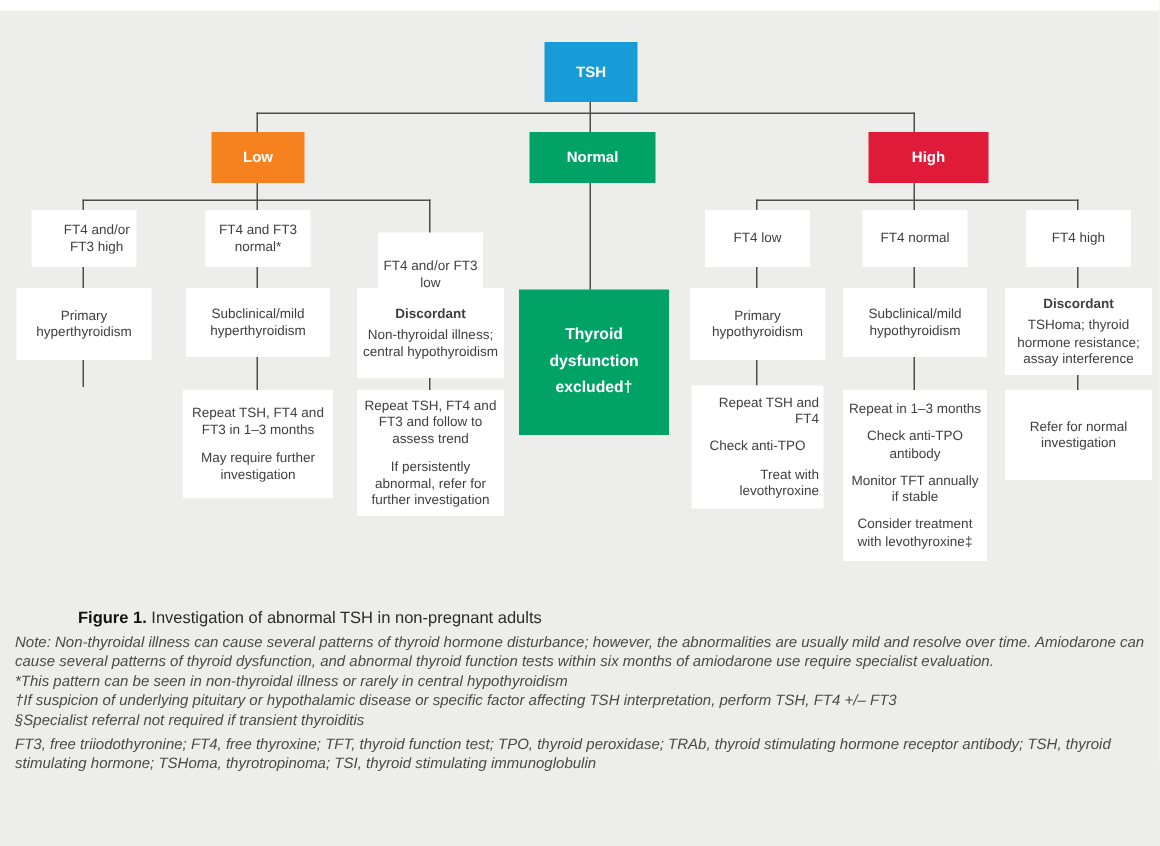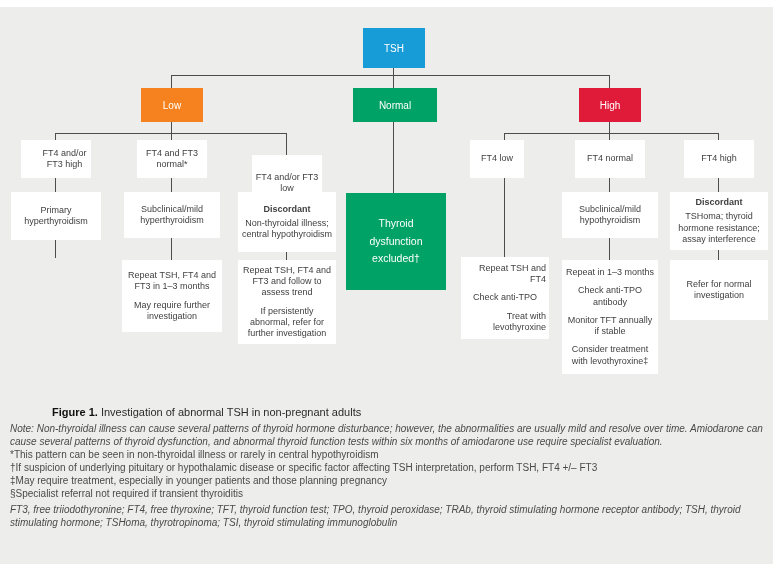--- a/index.html
+++ b/index.html
@@ -2,37 +2,37 @@
 <html><head>
 <meta charset="utf-8">
 <style>
   html,body{margin:0;padding:0;}
   body{width:773px;height:564px;background:#ffffff;font-family:"Liberation Sans",sans-serif;}
   .panel{position:absolute;left:0;top:7px;width:773px;height:557px;background:#ededeb;overflow:hidden;}
   .line{position:absolute;background:#4d4d4d;z-index:1;}
   .vline{width:1px;}
   .hline{height:1px;}
   .cbox{position:absolute;z-index:2;display:flex;align-items:center;justify-content:center;
-        color:#ffffff;font-weight:normal;font-size:10px;text-align:center;line-height:1.3;}
+        color:#ffffff;font-weight:bold;font-size:10px;text-align:center;line-height:1.3;}
   .blue{background:#189cd8;}
   .orange{background:#f5821f;}
   .green{background:#00a266;}
   .red{background:#e01b39;}
   .wbox{position:absolute;z-index:2;background:#ffffff;color:#3f3f3f;font-size:9px;line-height:1.25;
         display:flex;flex-direction:column;align-items:center;justify-content:center;
         text-align:center;padding:4px 3px;box-sizing:border-box;}
   .wbox p{margin:0 0 7px 0;}
   .wbox p:last-child{margin:0;}
   .dishead{font-weight:bold;margin-bottom:3px;}
   .bigoutcome{font-size:10.5px;line-height:1.7;}
   .footer{position:absolute;left:10px;top:399px;width:755px;z-index:2;color:#4a4a4a;}
   .figcap{font-size:11px;font-style:normal;color:#2b2b2b;margin:0 0 4px 0;}
   .figlabel{font-weight:bold;color:#111111;padding-left:42px;}
   .note{font-style:italic;font-size:10px;line-height:13px;margin:0;}
-  .fnline{font-size:10px;line-height:13px;margin:0;}
+  .fnline{font-style:italic;font-size:10px;line-height:13px;margin:0;}
   .abbr{font-style:italic;font-size:10px;line-height:13px;margin:3px 0 0 0;}
 </style>
 </head>
 <body>
 
 <div class="panel">
 
   <div class="line vline" style="left:393px;top:61px;height:125px;"></div>
   <div class="line hline" style="left:171px;top:68px;width:439px;"></div>
   <div class="line vline" style="left:171px;top:68px;height:185px;"></div>
@@ -46,52 +46,55 @@
 
   <div class="cbox blue" style="left:363px;top:21px;width:62px;height:40px;">
     <span>TSH</span>
   </div>
   <div class="cbox orange" style="left:141px;top:81px;width:62px;height:34px;">
     <span>Low</span>
   </div>
   <div class="cbox green" style="left:353px;top:81px;width:84px;height:34px;">
     <span>Normal</span>
   </div>
-  <div class="cbox red" style="left:579px;top:81px;width:62px;height:34px;">
+  <div class="cbox red" style="left:579px;top:81px;width:80px;height:34px;">
     <span>High</span>
   </div>
 
   <div class="wbox" style="left:21px;top:133px;width:70px;height:38px;padding-left:20px;">
     <span>FT4 and/or FT3 high</span>
   </div>
   <div class="wbox" style="left:137px;top:133px;width:70px;height:38px;">
     <span>FT4 and FT3 normal*</span>
   </div>
   <div class="wbox" style="left:252px;top:148px;width:70px;height:56px;">
     <span>FT4 and/or FT3 low</span>
   </div>
-  <div class="wbox" style="left:470px;top:133px;width:54px;height:38px;">
+  <div class="wbox" style="left:470px;top:133px;width:70px;height:38px;">
     <span>FT4 low</span>
   </div>
   <div class="wbox" style="left:575px;top:133px;width:70px;height:38px;">
     <span>FT4 normal</span>
   </div>
   <div class="wbox" style="left:684px;top:133px;width:70px;height:38px;">
     <span>FT4 high</span>
   </div>
 
   <div class="wbox" style="left:11px;top:185px;width:90px;height:48px;">
     <span>Primary hyperthyroidism</span>
   </div>
   <div class="wbox" style="left:124px;top:185px;width:96px;height:46px;">
     <span>Subclinical/mild hyperthyroidism</span>
   </div>
   <div class="wbox" style="left:238px;top:185px;width:98px;height:60px;">
     <div class="dishead">Discordant</div>
     <span>Non-thyroidal illness; central hypothyroidism</span>
+  </div>
+  <div class="wbox" style="left:460px;top:185px;width:90px;height:48px;">
+    <span>Primary hypothyroidism</span>
   </div>
   <div class="wbox" style="left:562px;top:185px;width:96px;height:46px;">
     <span>Subclinical/mild hypothyroidism</span>
   </div>
   <div class="wbox" style="left:670px;top:185px;width:98px;height:58px;">
     <div class="dishead">Discordant</div>
     <span>TSHoma; thyroid hormone resistance; assay interference</span>
   </div>
 
   <div class="cbox green bigoutcome" style="left:346px;top:186px;width:100px;height:97px;padding:0 8px;box-sizing:border-box;">
@@ -121,18 +124,17 @@
     <p>Refer for normal investigation</p>
   </div>
 
   <div class="footer">
     <p class="figcap">
       <span class="figlabel">Figure 1.</span><span> Investigation of abnormal TSH in non-pregnant adults</span>
     </p>
     <p class="note">Note: Non-thyroidal illness can cause several patterns of thyroid hormone disturbance; however, the abnormalities are usually mild and resolve over time. Amiodarone can cause several patterns of thyroid dysfunction, and abnormal thyroid function tests within six months of amiodarone use require specialist evaluation.</p>
     <p class="fnline">*This pattern can be seen in non-thyroidal illness or rarely in central hypothyroidism</p>
     <p class="fnline">†If suspicion of underlying pituitary or hypothalamic disease or specific factor affecting TSH interpretation, perform TSH, FT4 +/– FT3</p>
-    <p class="fnline">‡May require treatment, especially in younger patients and those planning pregnancy</p>
     <p class="fnline">§Specialist referral not required if transient thyroiditis</p>
     <p class="abbr">FT3, free triiodothyronine; FT4, free thyroxine; TFT, thyroid function test; TPO, thyroid peroxidase; TRAb, thyroid stimulating hormone receptor antibody; TSH, thyroid stimulating hormone; TSHoma, thyrotropinoma; TSI, thyroid stimulating immunoglobulin</p>
   </div>
 
 </div>
 
 </body></html>

